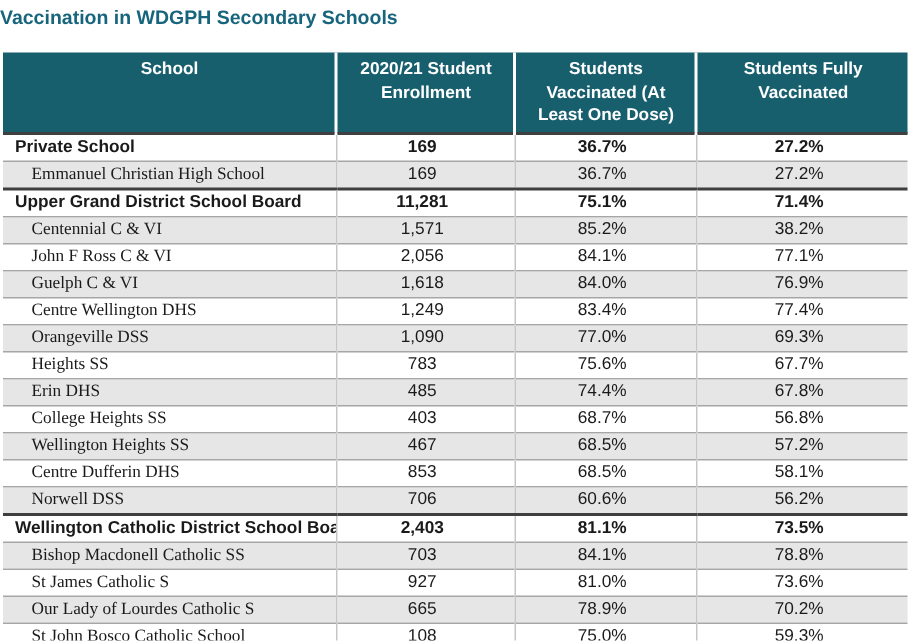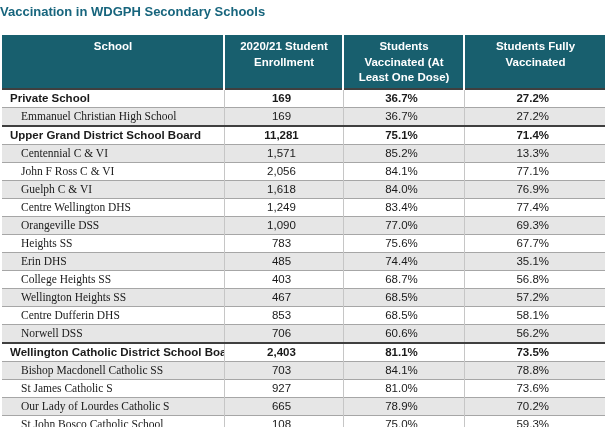--- a/index.html
+++ b/index.html
@@ -100,21 +100,21 @@
         <tr class="section">
           <td class="c-school">Upper Grand District School Board</td>
           <td class="c-num">11,281</td>
           <td class="c-num">75.1%</td>
           <td class="c-num">71.4%</td>
         </tr>
         <tr class="school">
           <td class="c-school">Centennial C &amp; VI</td>
           <td class="c-num">1,571</td>
           <td class="c-num">85.2%</td>
-          <td class="c-num">13.3%</td>
+          <td class="c-num">38.2%</td>
         </tr>
         <tr class="school">
           <td class="c-school">John F Ross C &amp; VI</td>
           <td class="c-num">2,056</td>
           <td class="c-num">84.1%</td>
           <td class="c-num">77.1%</td>
         </tr>
         <tr class="school">
           <td class="c-school">Guelph C &amp; VI</td>
           <td class="c-num">1,618</td>
@@ -136,21 +136,21 @@
         <tr class="school">
           <td class="c-school">Heights SS</td>
           <td class="c-num">783</td>
           <td class="c-num">75.6%</td>
           <td class="c-num">67.7%</td>
         </tr>
         <tr class="school">
           <td class="c-school">Erin DHS</td>
           <td class="c-num">485</td>
           <td class="c-num">74.4%</td>
-          <td class="c-num">35.1%</td>
+          <td class="c-num">67.8%</td>
         </tr>
         <tr class="school">
           <td class="c-school">College Heights SS</td>
           <td class="c-num">403</td>
           <td class="c-num">68.7%</td>
           <td class="c-num">56.8%</td>
         </tr>
         <tr class="school">
           <td class="c-school">Wellington Heights SS</td>
           <td class="c-num">467</td>

